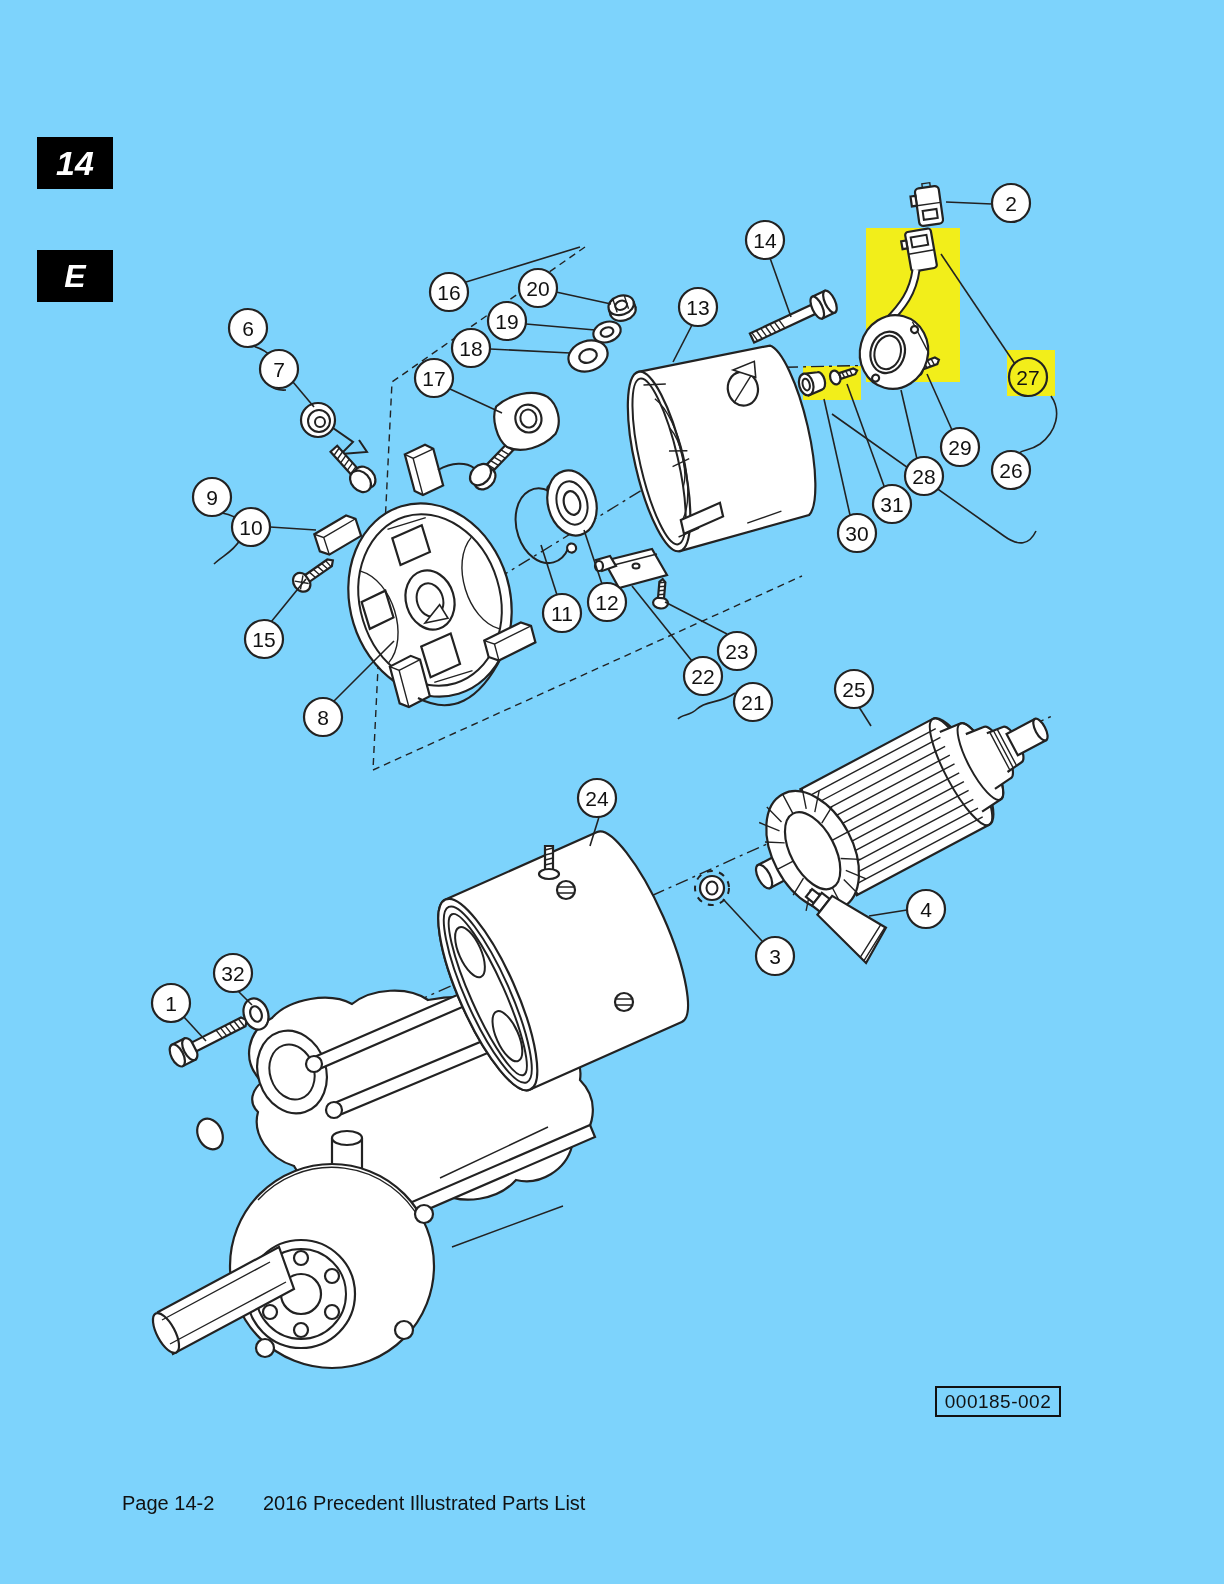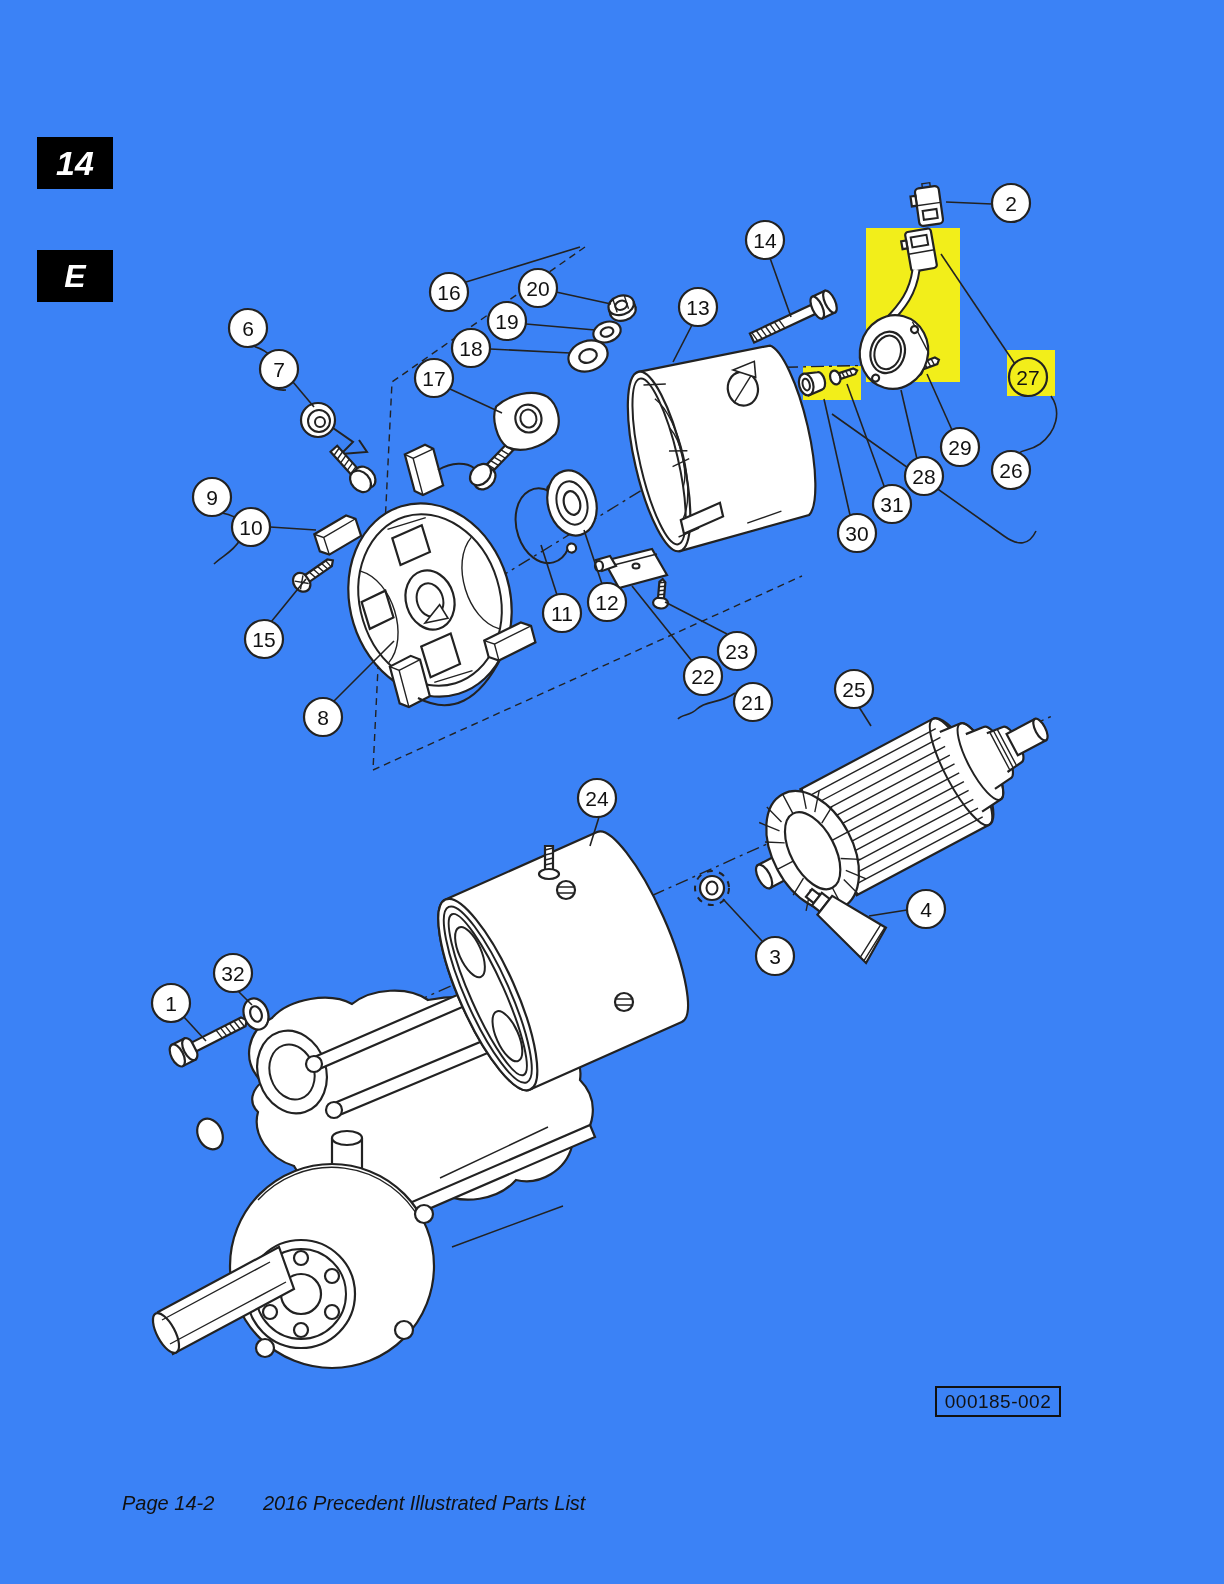--- a/index.html
+++ b/index.html
@@ -1,26 +1,26 @@
 <!DOCTYPE html>
 <html><head>
 <meta charset="utf-8">
 <style>
   html,body{margin:0;padding:0;background:#e8e8e8;}
-  #page{position:relative;width:1224px;height:1584px;background:#3b82f6;margin:0 auto;
+  #page{position:relative;width:1224px;height:1584px;background:#7dd3fc;margin:0 auto;
         font-family:"Liberation Sans",sans-serif;color:#111;overflow:hidden;}
   .badge{position:absolute;left:37px;width:76px;height:52px;background:#000;color:#fff;
          display:flex;align-items:center;justify-content:center;
          font-style:italic;font-weight:bold;font-family:"Liberation Sans",sans-serif;}
   #chapter-badge{top:137px;font-size:34px;}
   #section-badge{top:250px;font-size:32px;}
   #figure-box{position:absolute;left:935px;top:1386px;width:122px;height:27px;
               border:2px solid #111;display:flex;align-items:center;justify-content:center;
               font-size:19px;letter-spacing:0.5px;}
-  #footer{position:absolute;left:0;top:1492px;width:100%;height:30px;font-style:italic;
+  #footer{position:absolute;left:0;top:1492px;width:100%;height:30px;
           font-size:20px;}
   #footer .pg{position:absolute;left:122px;}
   #footer .ttl{position:absolute;left:263px;text-align:right;}
   svg{position:absolute;left:0;top:0;}
   svg *{vector-effect:non-scaling-stroke;}
   .ln{stroke:#222;fill:none;stroke-width:2;}
   .lnf{stroke:#222;fill:#fff;stroke-width:2.2;}
   .thin{stroke:#222;fill:none;stroke-width:1.4;}
   .callout-num{font-family:"Liberation Sans",sans-serif;font-size:21px;fill:#111;}
 </style>

